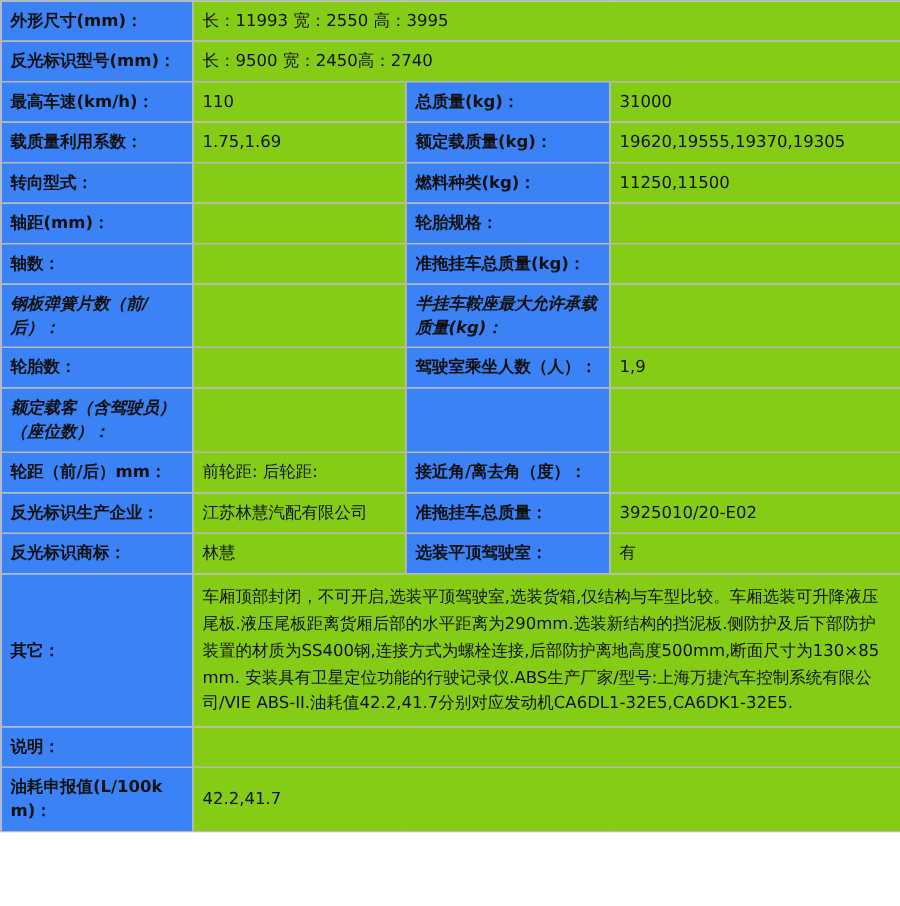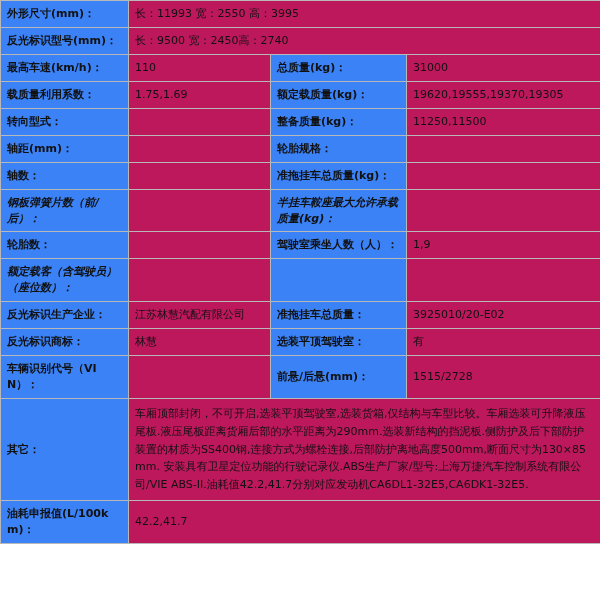--- a/index.html
+++ b/index.html
@@ -27,21 +27,21 @@
     word-break: break-all;
     text-align: left;
     font-weight: normal;
   }
   .lbl {
     background: #3b82f6;
     font-weight: bold;
     color: #111;
   }
   .val {
-    background: #be185d;
+    background: #84cc16;
     color: #111;
   }
   .notes-cell {
     line-height: 1.62;
     padding: 6px 6px;
   }
   .c1 { width: 128px; }
   .c2 { width: 142px; }
   .c3 { width: 136px; }
   .c4 { width: 194px; }
@@ -74,21 +74,21 @@
     </tr>
     <tr>
       <td class="lbl">载质量利用系数：</td>
       <td class="val">1.75,1.69</td>
       <td class="lbl">额定载质量(kg)：</td>
       <td class="val">19620,19555,19370,19305</td>
     </tr>
     <tr>
       <td class="lbl">转向型式：</td>
       <td class="val"></td>
-      <td class="lbl">整备质量(kg)：</td>
+      <td class="lbl">燃料种类(kg)：</td>
       <td class="val">11250,11500</td>
     </tr>
     <tr>
       <td class="lbl">轴距(mm)：</td>
       <td class="val"></td>
       <td class="lbl">轮胎规格：</td>
       <td class="val"></td>
     </tr>
     <tr>
       <td class="lbl">轴数：</td>
@@ -108,39 +108,43 @@
       <td class="lbl">驾驶室乘坐人数（人）：</td>
       <td class="val">1,9</td>
     </tr>
     <tr class="tall">
       <td class="lbl">额定载客（含驾驶员）（座位数）：</td>
       <td class="val"></td>
       <td class="lbl"></td>
       <td class="val"></td>
     </tr>
     <tr>
+      <td class="lbl">轮距（前/后）mm：</td>
+      <td class="val">前轮距: 后轮距:</td>
+      <td class="lbl">接近角/离去角（度）：</td>
+      <td class="val"></td>
+    </tr>
+    <tr>
       <td class="lbl">反光标识生产企业：</td>
       <td class="val">江苏林慧汽配有限公司</td>
       <td class="lbl">准拖挂车总质量：</td>
       <td class="val">3925010/20-E02</td>
     </tr>
     <tr>
       <td class="lbl">反光标识商标：</td>
       <td class="val">林慧</td>
       <td class="lbl">选装平顶驾驶室：</td>
       <td class="val">有</td>
     </tr>
     <tr>
-      <td class="lbl">车辆识别代号（VIN）：</td>
-      <td class="val"></td>
-      <td class="lbl">前悬/后悬(mm)：</td>
-      <td class="val">1515/2728</td>
+      <td class="lbl">其它：</td>
+      <td class="val notes-cell" colspan="3">车厢顶部封闭，不可开启,选装平顶驾驶室,选装货箱,仅结构与车型比较。车厢选装可升降液压尾板.液压尾板距离货厢后部的水平距离为290mm.选装新结构的挡泥板.侧防护及后下部防护装置的材质为SS400钢,连接方式为螺栓连接,后部防护离地高度500mm,断面尺寸为130×85mm. 安装具有卫星定位功能的行驶记录仪.ABS生产厂家/型号:上海万捷汽车控制系统有限公司/VIE ABS-II.油耗值42.2,41.7分别对应发动机CA6DL1-32E5,CA6DK1-32E5.</td>
     </tr>
     <tr>
-      <td class="lbl">其它：</td>
-      <td class="val notes-cell" colspan="3">车厢顶部封闭，不可开启,选装平顶驾驶室,选装货箱,仅结构与车型比较。车厢选装可升降液压尾板.液压尾板距离货厢后部的水平距离为290mm.选装新结构的挡泥板.侧防护及后下部防护装置的材质为SS400钢,连接方式为螺栓连接,后部防护离地高度500mm,断面尺寸为130×85mm. 安装具有卫星定位功能的行驶记录仪.ABS生产厂家/型号:上海万捷汽车控制系统有限公司/VIE ABS-II.油耗值42.2,41.7分别对应发动机CA6DL1-32E5,CA6DK1-32E5.</td>
+      <td class="lbl">说明：</td>
+      <td class="val" colspan="3"></td>
     </tr>
     <tr>
       <td class="lbl">油耗申报值(L/100km)：</td>
       <td class="val" colspan="3">42.2,41.7</td>
     </tr>
   </tbody>
 </table>
 
 </body></html>

